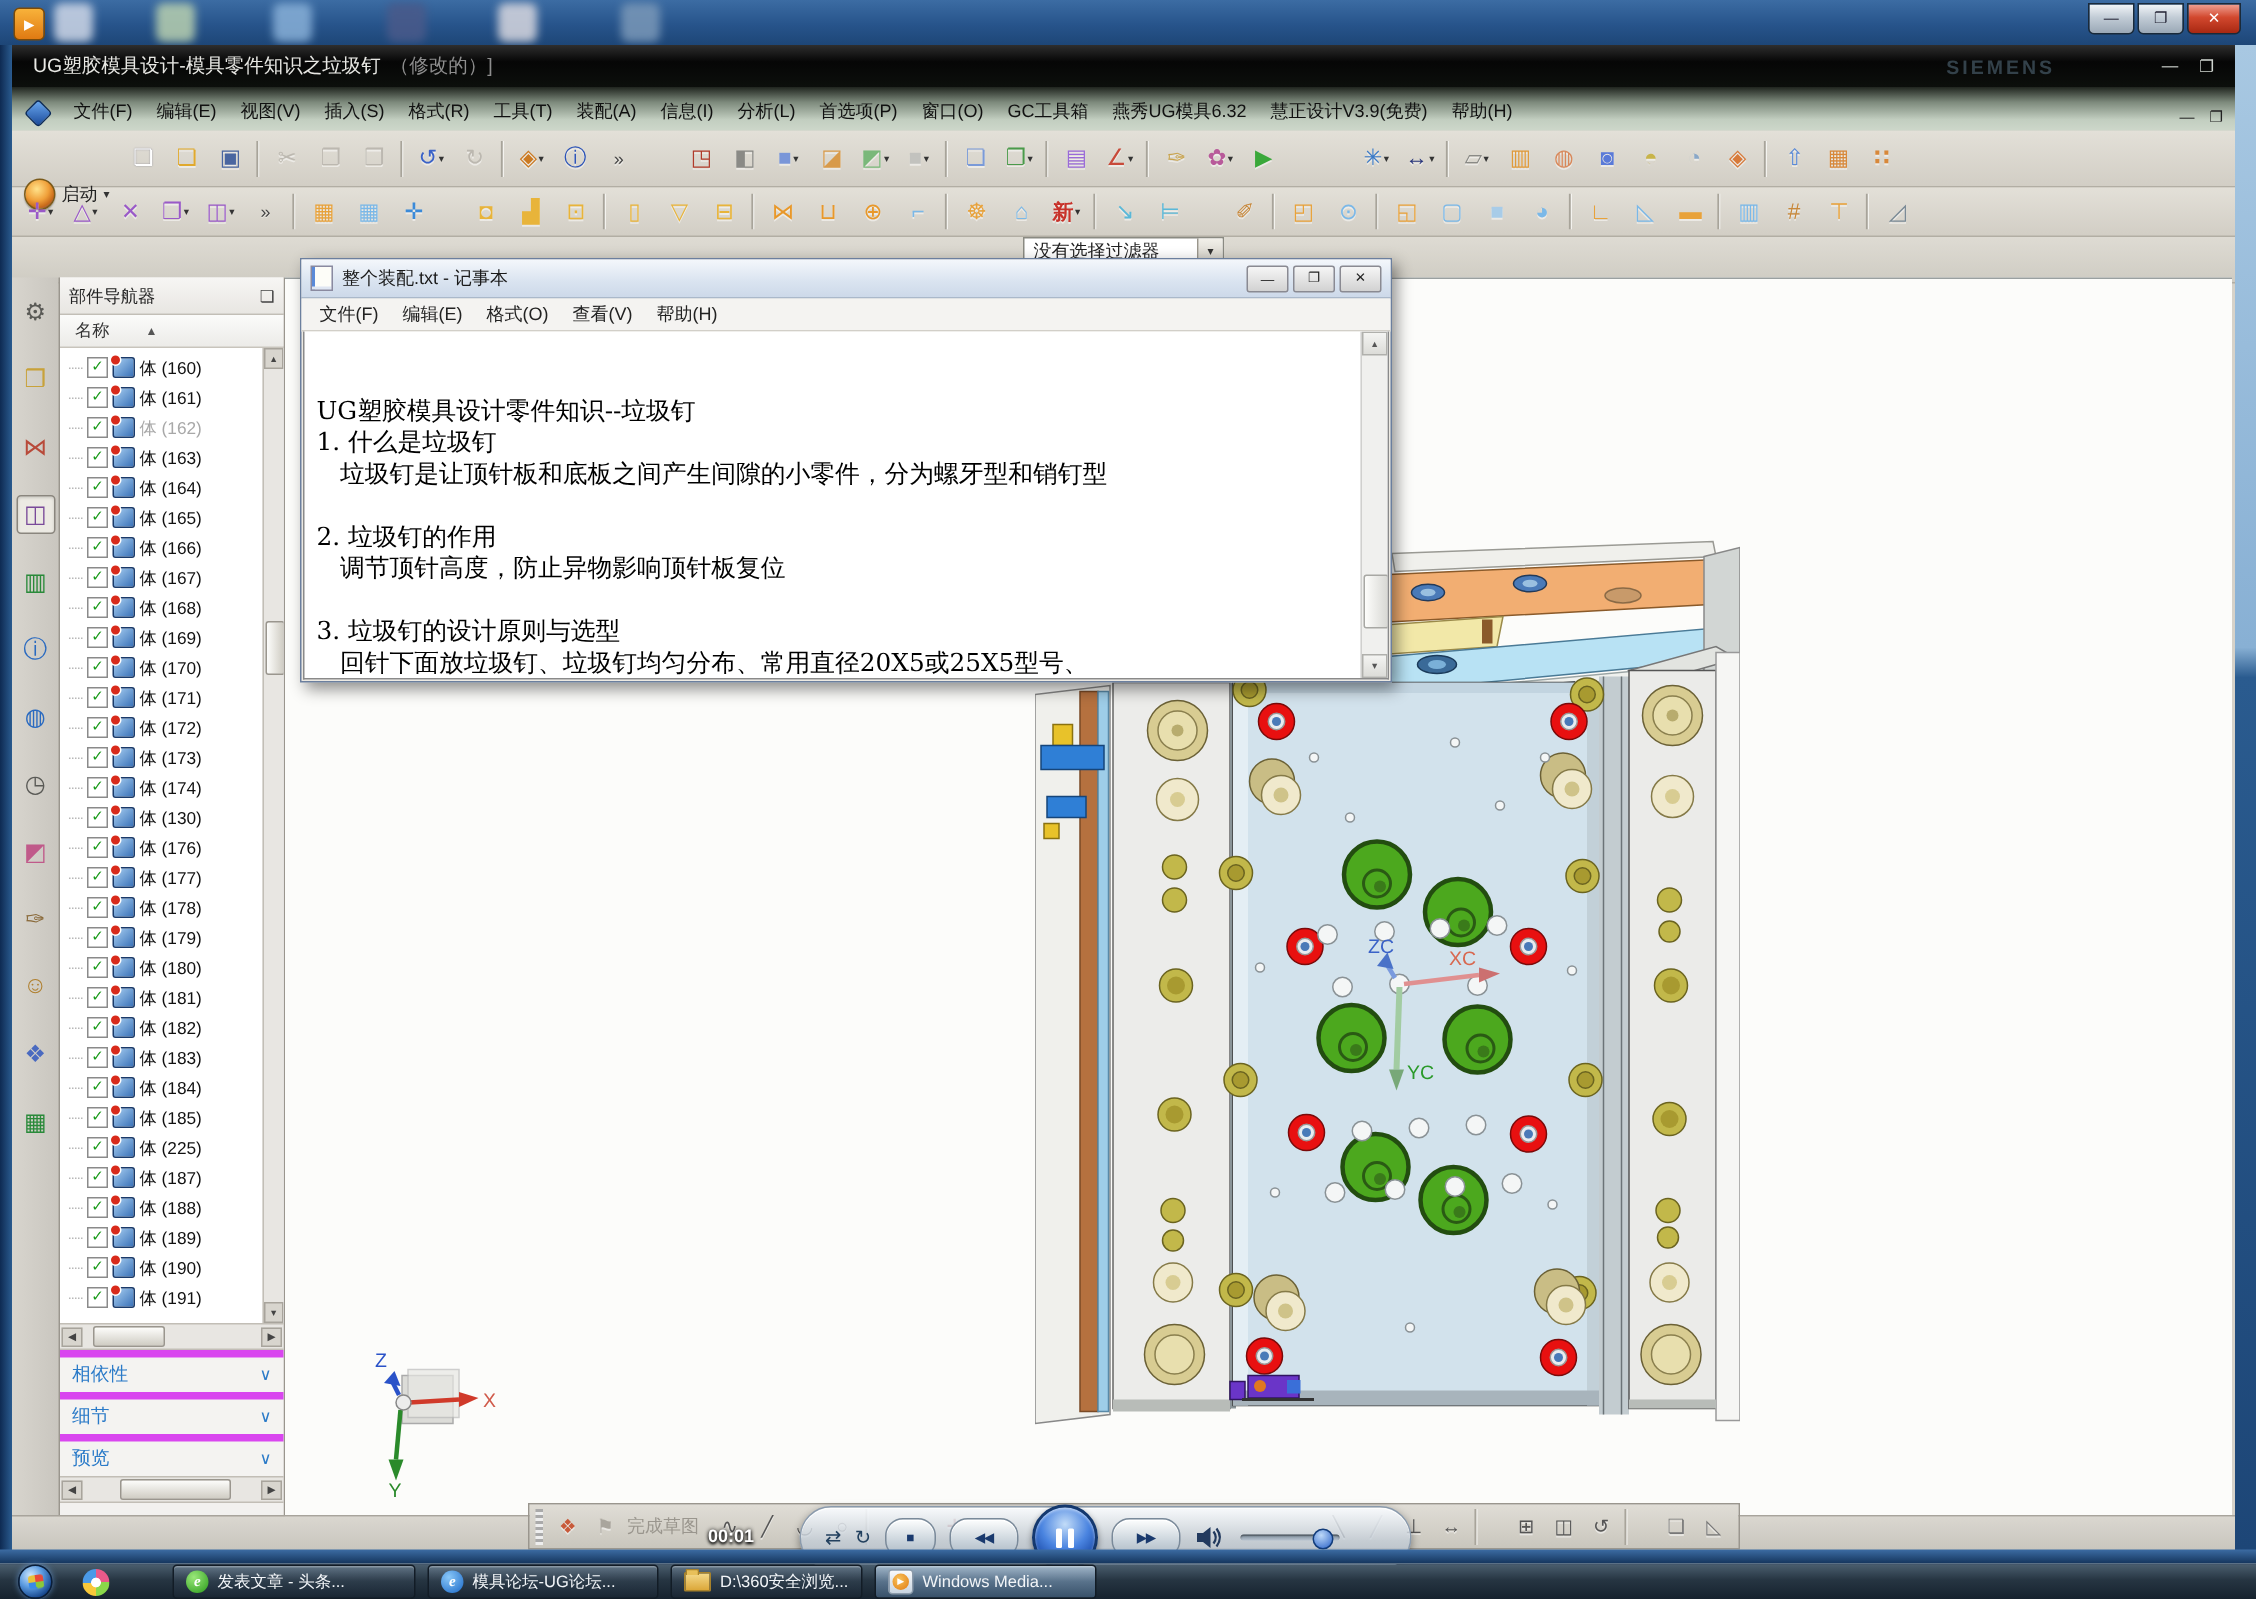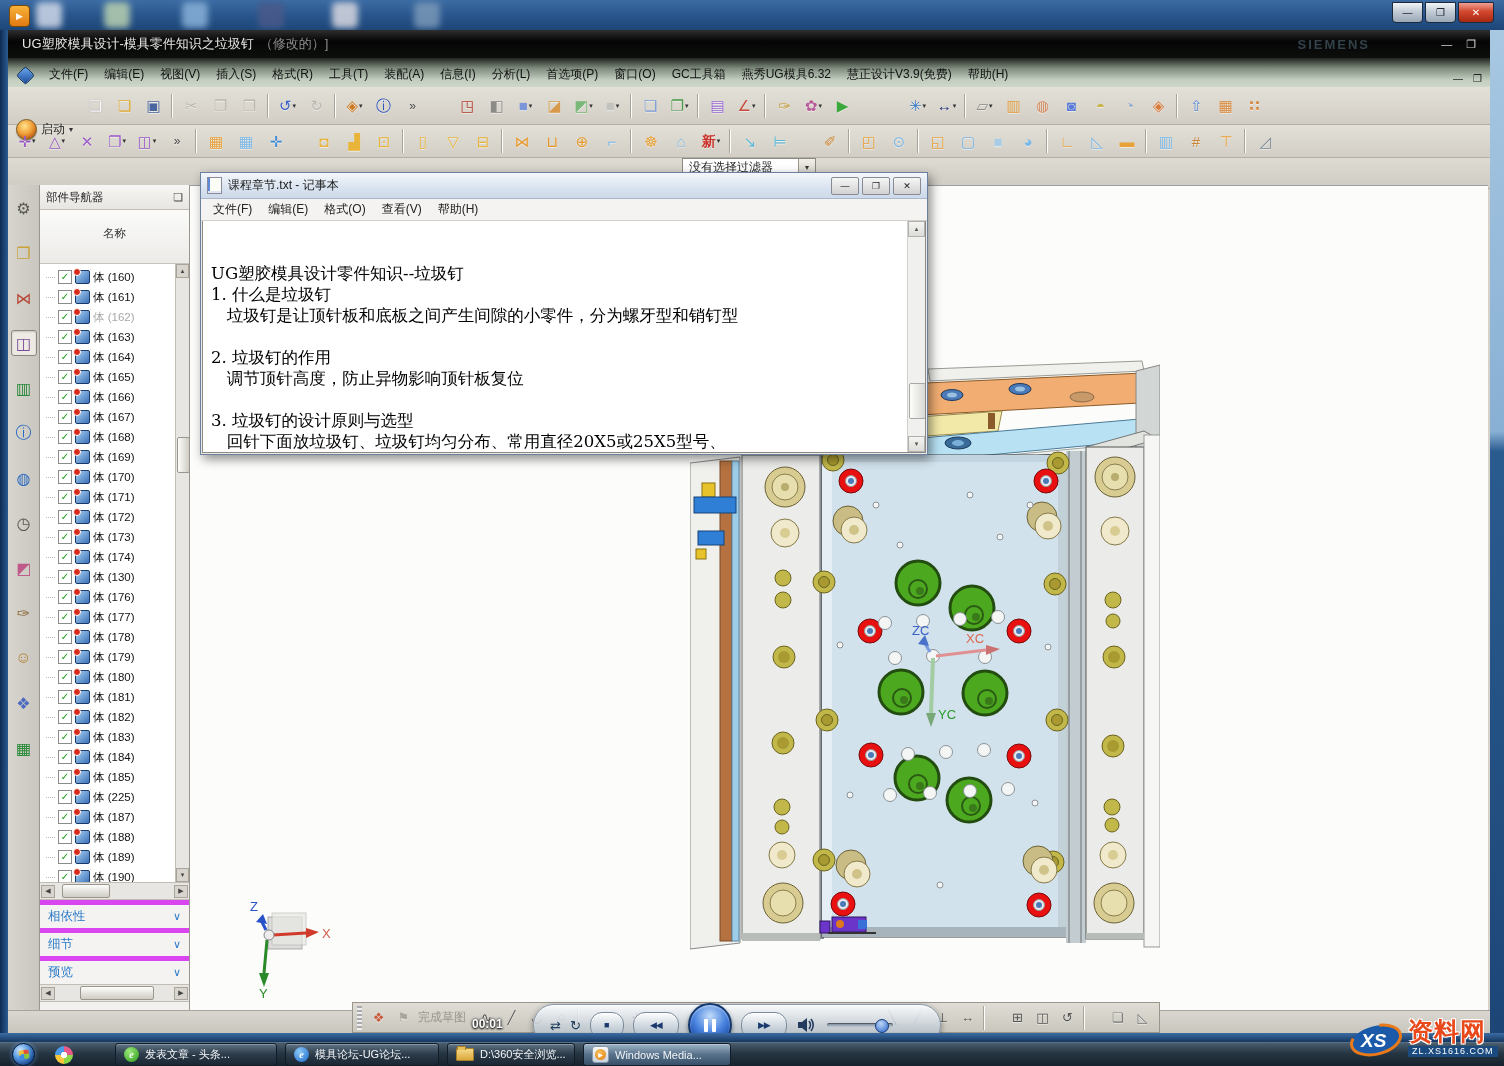--- a/index.html
+++ b/index.html
@@ -44,21 +44,21 @@
   .sb-caret{font-size:8px;color:#333;}
   .combo{display:flex;align-items:center;background:#fff;border:1px solid #8a8a82;height:20px;font-size:12px;color:#222;margin:0 6px;}
   .combo .cv{padding:0 6px;white-space:nowrap;overflow:hidden;}
   .combo .dd{width:16px;height:100%;background:linear-gradient(180deg,#f2f0ea,#cfccc3);border-left:1px solid #9a968c;font-size:8px;display:flex;align-items:center;justify-content:center;color:#333;}
   
   .resource-bar{position:absolute;left:8px;top:185px;width:32px;height:825px;background:linear-gradient(90deg,#d8d5ce,#c9c6bf);border-right:1px solid #9a968e;z-index:2;display:flex;flex-direction:column;align-items:center;padding-top:10px;gap:19px;box-sizing:border-box;}
   .rb-ico{width:24px;height:24px;display:flex;align-items:center;justify-content:center;font-size:16px;border:1px solid transparent;border-radius:3px;}
   .rb-ico.active{background:#eceae3;border-color:#8a867e;box-shadow:inset 0 1px 2px rgba(0,0,0,.15);}
   .navigator{position:absolute;left:40px;top:185px;width:150px;height:825px;background:#f2f1ef;border-right:1px solid #9a968e;z-index:2;display:flex;flex-direction:column;box-sizing:border-box;font-size:11.5px;}
   .nav-header{height:24px;display:flex;align-items:center;justify-content:space-between;padding:0 6px;color:#222;background:linear-gradient(180deg,#f7f6f4,#e8e6e2);border-bottom:1px solid #c2beb6;}
-  .nav-colhead{height:21px;display:flex;align-items:center;gap:24px;padding:16px 10px;background:linear-gradient(180deg,#fbfbfa,#ecebe8);border-bottom:1px solid #c8c4bc;color:#333;flex-direction:column;}
+  .nav-colhead{height:21px;display:flex;align-items:center;gap:24px;padding:0 10px;background:linear-gradient(180deg,#fbfbfa,#ecebe8);border-bottom:1px solid #c8c4bc;color:#333;}
   .nav-colhead .sort{font-size:8px;color:#555;}
   .nav-list{flex:1;background:#fff;position:relative;overflow:hidden;padding:3px 0 0 6px;}
   .nav-row{height:20px;display:flex;align-items:center;gap:3px;white-space:nowrap;}
   .tree-dots{width:9px;border-top:1px dotted #b8b8b8;}
   .chk{width:12px;height:12px;background:#fff;border:1px solid #8a8a8a;color:#1a9a1a;font-size:10px;font-weight:bold;display:flex;align-items:center;justify-content:center;line-height:1;}
   .body-ico{width:13px;height:12px;background:linear-gradient(135deg,#aaD0f2,#3a72b8);border:1px solid #1a3a6a;border-radius:2px;position:relative;}
   .body-ico::after{content:"";position:absolute;left:-3px;top:-3px;width:6px;height:6px;border-radius:50%;background:#d82a1a;border:1px solid #fff;}
   .nav-label{color:#111;}
   .nav-label.dimmed{color:#a8a8a8;}
   .nav-vscroll{position:absolute;right:0;top:0;width:13px;height:100%;background:#e8e6e2;border-left:1px solid #c2beb6;display:flex;flex-direction:column;align-items:center;}
@@ -1218,21 +1218,21 @@
         </span>
         <span class="ico sm" data-name="corner-trim-icon">
           <span class="g" style="color:#777">◺</span>
         </span>
     </span>
   </div>
 
   <div class="notepad" data-name="notepad-window">
     <div class="np-title" data-name="notepad-titlebar">
       <span class="np-icon" data-name="notepad-icon"></span>
-      <span data-name="notepad-title">课程章节.txt - 记事本</span>
+      <span data-name="notepad-title">整个装配.txt - 记事本</span>
       <span class="np-btns">
         <span class="np-btn" data-name="notepad-minimize-button">—</span>
         <span class="np-btn" data-name="notepad-maximize-button">❐</span>
         <span class="np-btn" data-name="notepad-close-button">✕</span>
       </span>
     </div>
     <div class="np-menu" data-name="notepad-menubar">
       <span class="np-menu-item" data-name="notepad-menu-item">文件(F)</span>
         <span class="np-menu-item" data-name="notepad-menu-item">编辑(E)</span>
         <span class="np-menu-item" data-name="notepad-menu-item">格式(O)</span>
@@ -1290,29 +1290,18 @@
       <span>D:\360安全浏览...</span>
     </span>
     <span class="tb-btn tb-b4 active" data-name="taskbar-button-media-player">
       <span class="wmp-icon" data-name="media-player-icon">
           <i>▶</i>
         </span>
       <span>Windows Media...</span>
     </span>
   </div>
 
-  <div class="watermark" data-name="watermark-logo">
-    <svg width="56" height="44" viewBox="0 0 56 44" data-name="xs-logo-icon">
-      <ellipse cx="28" cy="24" rx="25" ry="14" fill="#1a5aa8" transform="rotate(-14 28 24)"></ellipse>
-      <ellipse cx="28" cy="24" rx="25" ry="14" fill="none" stroke="#e87a1a" stroke-width="3" transform="rotate(-14 28 24)" stroke-dasharray="70 30"></ellipse>
-      <text x="13" y="31" font-size="19" font-style="italic" font-weight="bold" fill="#fff">XS</text>
-    </svg>
-    <span class="wm-texts">
-      <span class="wm-name" data-name="watermark-name">资料网</span>
-      <span class="wm-domain" data-name="watermark-domain">ZL.XS1616.COM</span>
-    </span>
-  </div>
 
   <div class="frame-left" data-name="video-frame-left"></div>
   <div class="frame-right" data-name="video-frame-right"></div>
   <div class="frame-bottom" data-name="video-frame-bottom"></div>
 
 </div>
 
 </body></html>

